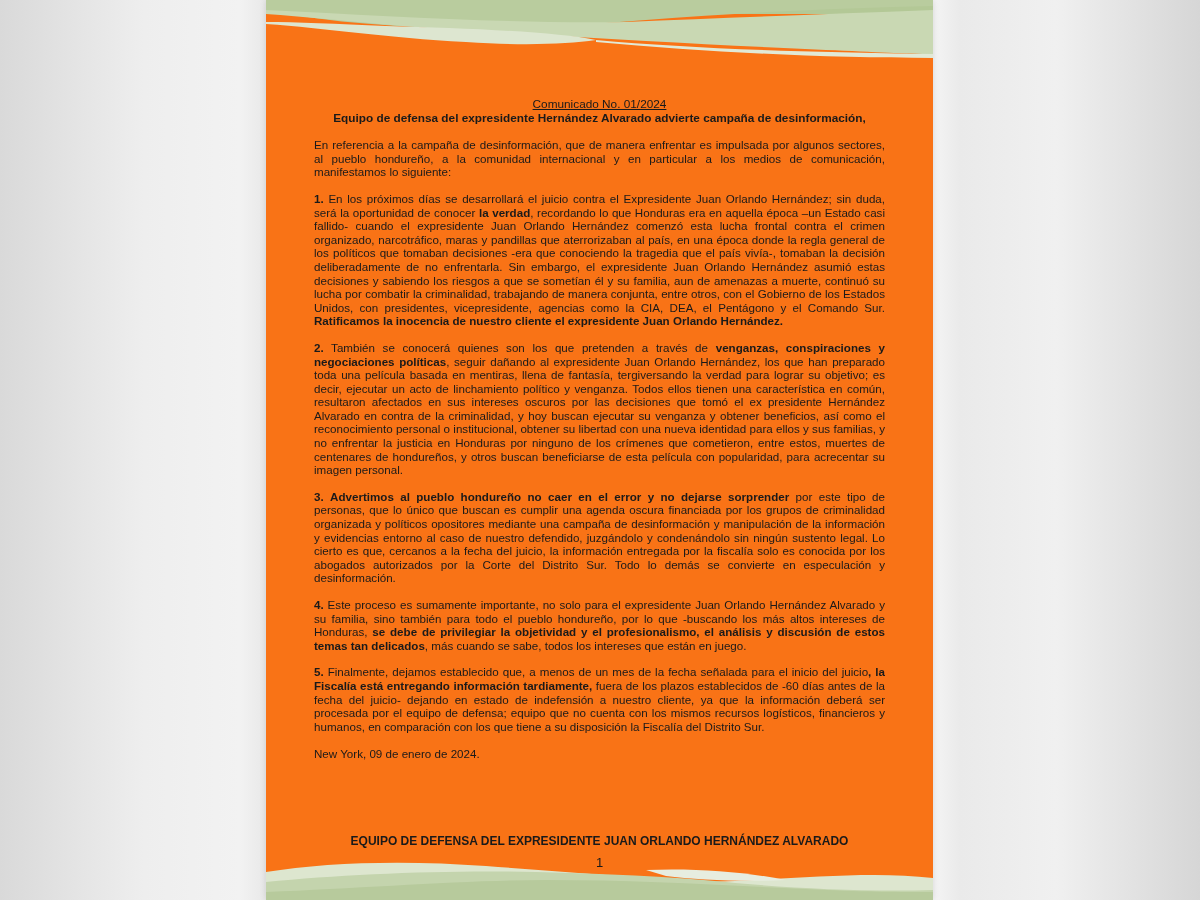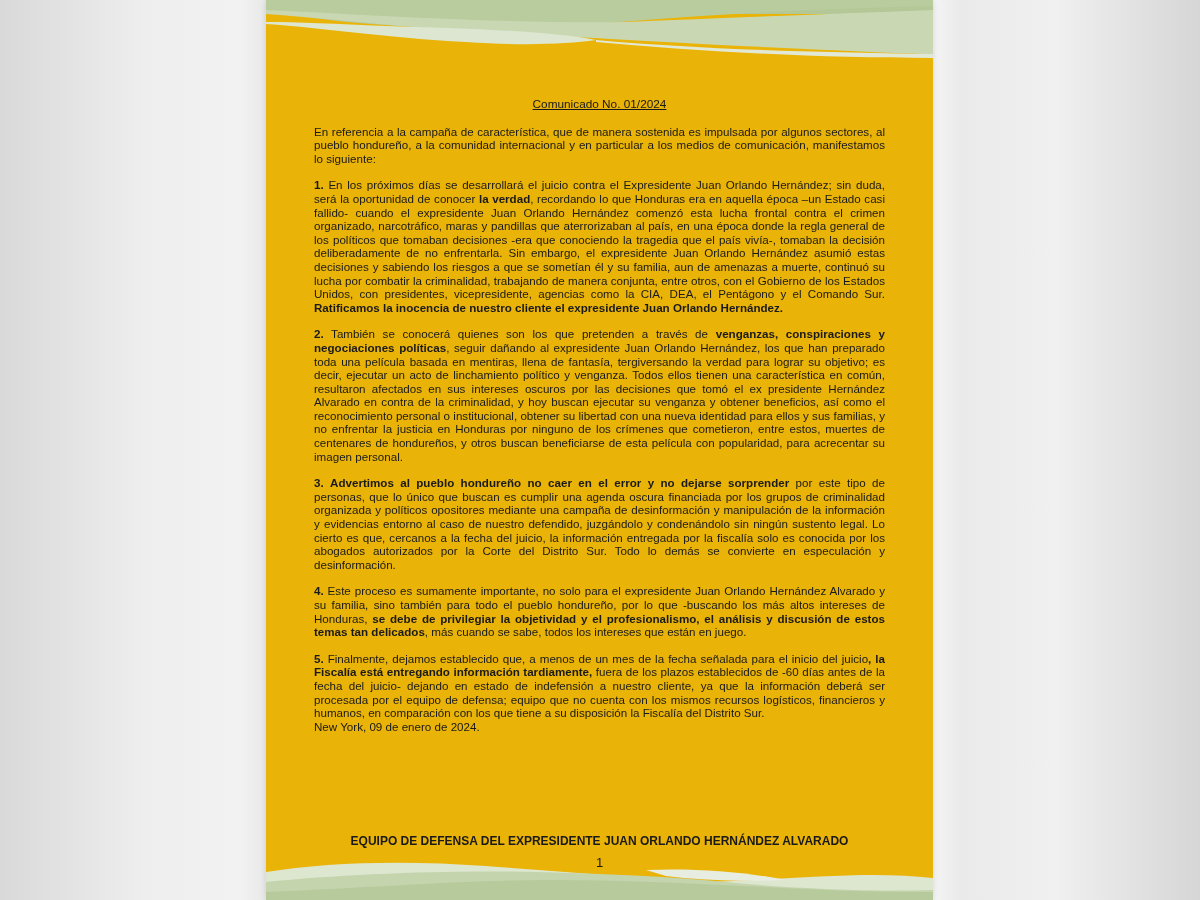--- a/index.html
+++ b/index.html
@@ -4,38 +4,38 @@
 <style>
   html, body { margin: 0; padding: 0; }
   body {
     width: 1200px; height: 900px; overflow: hidden;
     background: linear-gradient(90deg, #d9d9d9 0%, #eeeeee 12%, #f2f2f2 20%, #e9e9e9 22%, #f3f3f3 78%, #eaeaea 80%, #f0f0f0 88%, #d6d6d6 100%);
     font-family: "Liberation Sans", sans-serif;
     position: relative;
   }
   .page {
     position: absolute; left: 266px; top: 0; width: 667px; height: 900px;
-    background: #eab308;
+    background: #f97316;
     box-shadow: 0 0 6px rgba(0,0,0,0.12);
     overflow: hidden;
   }
   .wave-top { position: absolute; left: 0; top: 0; width: 667px; height: 60px; }
   .wave-bottom { position: absolute; left: 0; bottom: 0; width: 667px; height: 48px; }
   .content {
     position: absolute; left: 48px; top: 98px; width: 571px;
     color: #1a1a1a; font-size: 11.6px; line-height: 13.6px;
     text-align: justify;
   }
   .head { text-align: center; font-size: 11.8px; line-height: 13.6px; }
   .head .num { text-decoration: underline; }
   .head .title { font-weight: bold; }
   .para { margin-top: 13px; }
   .para .n { font-weight: bold; }
   .para .u { font-weight: bold; }
-  .date { }
+  .date { margin-top: 14px; }
   .sign {
     position: absolute; left: 0; top: 834px; width: 667px;
     text-align: center; font-weight: bold; font-size: 12px; color: #1a1a1a;
   }
   .pagenum {
     position: absolute; left: 0; top: 855px; width: 667px;
     text-align: center; font-size: 13px; color: #1a1a1a; z-index: 2;
   }
 </style>
 </head>
@@ -47,23 +47,24 @@
     <rect x="0" y="0" width="667" height="14" fill="#b3c896"></rect>
     <path d="M0,10 C120,34 260,30 380,20 C480,12 580,8 667,6 L667,0 L0,0 Z" fill="#b9cc9e"></path>
     <path d="M0,14 C80,20 160,30 260,34 C360,40 470,46 560,50 C610,52 640,54 667,54 L667,10 C560,14 460,18 360,22 C250,24 120,16 0,10 Z" fill="#c9d8b3"></path>
     <path d="M0,24 C60,28 120,38 200,42 C260,46 300,44 330,40 C290,32 200,28 120,26 C70,24 30,22 0,22 Z" fill="#dde6d0"></path>
     <path d="M330,40 C420,48 520,52 667,54 L667,58 C560,58 440,52 330,42 Z" fill="#e1e9d6"></path>
   </svg>
 
   <div class="content">
     <div class="head">
       <div class="num">Comunicado No. 01/2024</div>
+      <div class="title">Equipo de defensa del expresidente Hernández Alvarado advierte campaña de desinformación,</div>
     </div>
 
-    <div class="para">En referencia a la campaña de característica, que de manera sostenida es impulsada por algunos sectores, al pueblo hondureño, a la comunidad internacional y en particular a los medios de comunicación, manifestamos lo siguiente:</div>
+    <div class="para">En referencia a la campaña de desinformación, que de manera enfrentar es impulsada por algunos sectores, al pueblo hondureño, a la comunidad internacional y en particular a los medios de comunicación, manifestamos lo siguiente:</div>
 
     <div class="para">
       <span class="n">1.</span><span> En los próximos días se desarrollará el juicio contra el Expresidente Juan Orlando Hernández; sin duda, será la oportunidad de conocer </span><span class="u">la verdad</span><span>, recordando lo que Honduras era en aquella época –un Estado casi fallido- cuando el expresidente  Juan Orlando Hernández comenzó esta lucha frontal contra el crimen organizado, narcotráfico, maras y pandillas que aterrorizaban al país, en una época donde la regla general de los políticos que tomaban decisiones -era que conociendo la tragedia que el país vivía-, tomaban la decisión deliberadamente de no enfrentarla.  Sin embargo, el expresidente Juan Orlando Hernández asumió estas decisiones y sabiendo los riesgos a que se sometían él y su familia, aun de amenazas a muerte, continuó su lucha por combatir la criminalidad, trabajando de manera conjunta, entre otros, con el Gobierno de los Estados Unidos, con presidentes, vicepresidente, agencias como la CIA, DEA, el Pentágono y el Comando Sur. </span><span class="u">Ratificamos la inocencia de nuestro cliente el expresidente Juan Orlando Hernández.</span>
     </div>
 
     <div class="para">
       <span class="n">2.</span><span> También se conocerá quienes son los que pretenden a través de </span><span class="u">venganzas, conspiraciones y negociaciones políticas</span><span>, seguir dañando al expresidente Juan Orlando Hernández, los que han preparado toda una película basada en mentiras, llena de fantasía, tergiversando la verdad para lograr su objetivo; es decir, ejecutar un acto de linchamiento político y venganza. Todos ellos tienen una característica en común, resultaron afectados en sus intereses oscuros por las decisiones que tomó el ex presidente Hernández Alvarado en contra de la criminalidad, y hoy buscan ejecutar su venganza y obtener beneficios, así como el reconocimiento personal o institucional, obtener su libertad con una nueva identidad para ellos y sus familias, y no enfrentar la justicia en Honduras por ninguno de los crímenes que cometieron, entre estos, muertes de centenares de hondureños, y otros buscan beneficiarse de esta película con popularidad, para acrecentar su imagen personal.</span>
     </div>
 
     <div class="para">

